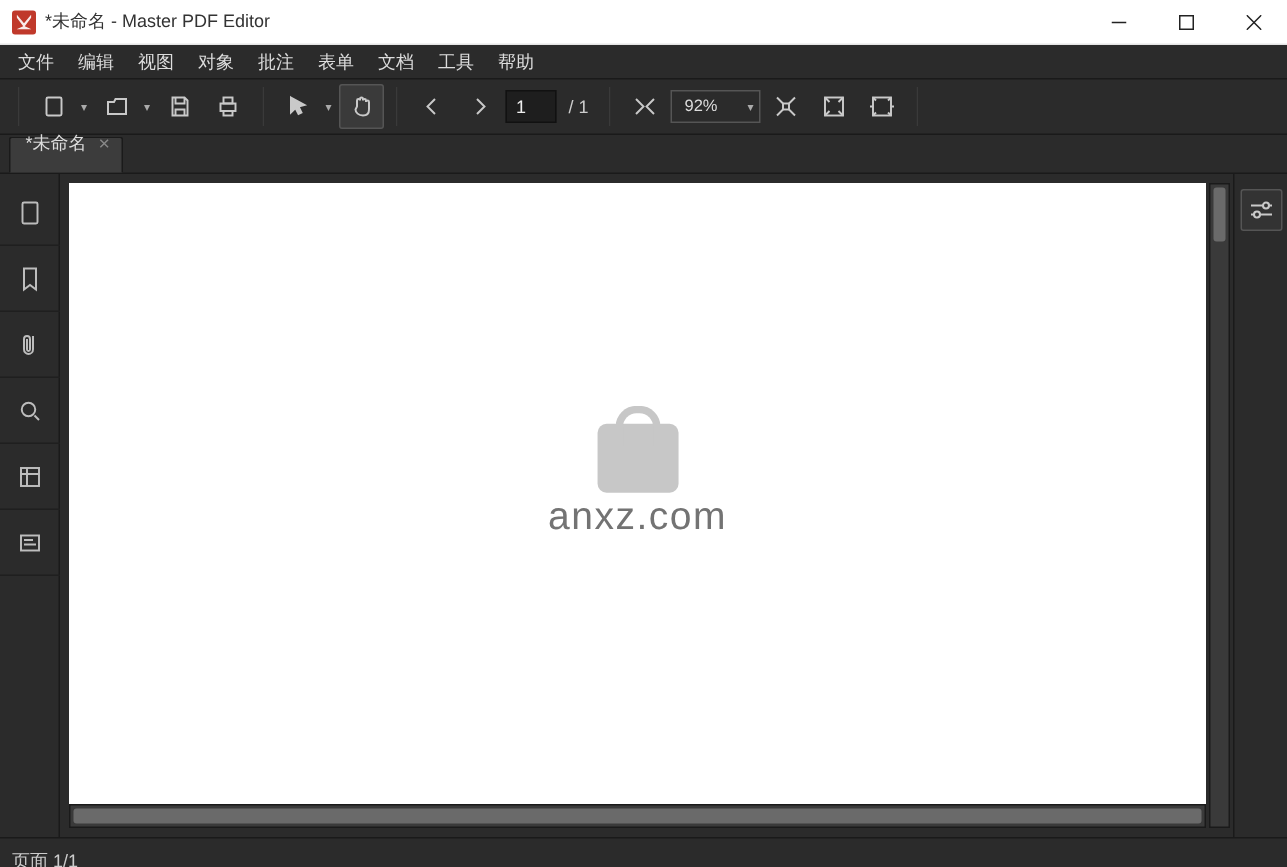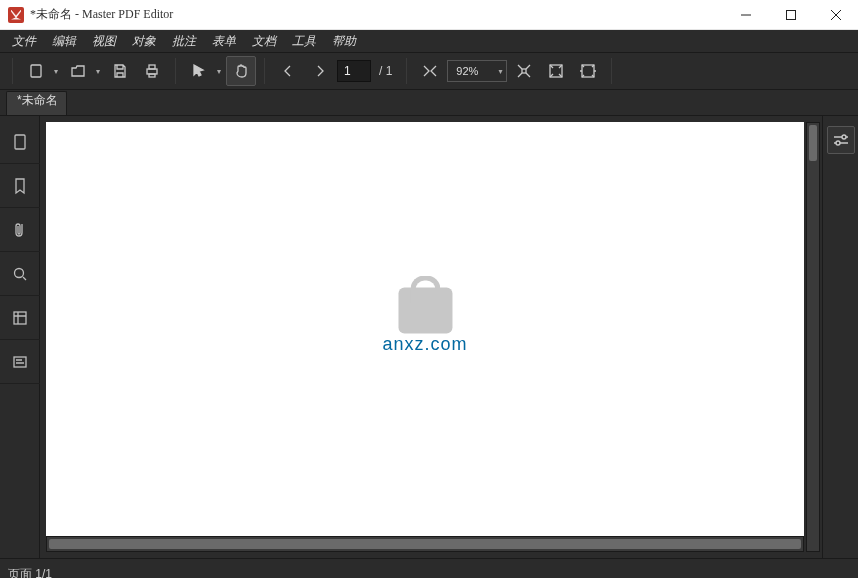--- a/index.html
+++ b/index.html
@@ -1,41 +1,41 @@
 <!DOCTYPE html>
 <html><head>
 <meta charset="utf-8">
 <style>
   * { box-sizing: border-box; margin: 0; padding: 0; user-select: none; }
   html, body { width: 858px; height: 578px; font-family: "Microsoft YaHei", "Segoe UI", sans-serif; background: #fff; overflow: hidden; }
   
   .titlebar { height: 30px; background: #fff; display: flex; align-items: center; border-bottom: 1px solid #e5e5e5; }
   .titlebar .app-icon { width: 16px; height: 16px; margin: 0 6px 0 8px; background: #c0392b; border-radius: 2px; position: relative; }
   .titlebar .app-icon::after { content: ""; position: absolute; inset: 3px; background: #fff; clip-path: polygon(0 0,50% 60%,100% 0,100% 20%,55% 80%,100% 100%,0 100%,45% 80%,0 20%); opacity:.9;}
-  .titlebar .title { font-size: 12px; color: #333; flex: 0 0 auto; font-family: Liberation Serif, serif; }
+  .titlebar .title { font-size: 12px; color: #333; flex: 0 0 auto; }
   .titlebar .spacer { flex: 1; }
   .winbtn { width: 45px; height: 30px; display: flex; align-items: center; justify-content: center; }
   .winbtn svg { stroke: #222; stroke-width: 1; fill: none; }
   
-  .menubar { height: 22px; background: #2b2b2b; display: flex; align-items: stretch; padding: 0 4px; font-style: italic; }
+  .menubar { height: 22px; background: #2b2b2b; display: flex; align-items: stretch; padding: 0 4px; }
   .menubar .mi { color: #ddd; font-size: 12px; padding: 0 8px; display: flex; align-items: center; }
   
   .toolbar { height: 38px; background: #2b2b2b; border-top: 1px solid #1a1a1a; border-bottom: 1px solid #1a1a1a; display: flex; align-items: center; padding: 0 6px; gap: 2px; }
   .tb-btn { width: 30px; height: 30px; display: flex; align-items: center; justify-content: center; border: 1px solid transparent; border-radius: 2px; color: #c9c9c9; }
   .tb-btn.active { background: #3a3a3a; border-color: #555; }
   .tb-btn svg { stroke: #c9c9c9; fill: none; stroke-width: 1.3; }
   .tb-drop { width: 10px; display:flex; align-items:center; justify-content:center; color:#aaa; font-size:8px; margin-left:-2px;}
   .tb-sep { width: 1px; height: 26px; background: #1a1a1a; margin: 0 6px; border-right:1px solid #3a3a3a;}
   .page-input { width: 34px; height: 22px; background: #1e1e1e; border: 1px solid #111; color: #eee; font-size: 12px; text-align: left; padding: 0 6px; }
   .page-total { color: #ccc; font-size: 12px; margin: 0 6px; }
   .zoom-box { height: 22px; background: #2b2b2b; border: 1px solid #555; color: #ddd; font-size: 11px; padding: 0 4px 0 8px; display: flex; align-items: center; gap: 20px; }
   .zoom-box .chev { font-size: 8px; color:#aaa;}
   
   .tabrow { height: 26px; background: #2b2b2b; border-bottom: 1px solid #1a1a1a; display: flex; align-items: flex-end; padding-left: 6px;}
-  .tab { height: 24px; background: #3c3c3c; color: #ddd; font-size: 12px; padding: 0 8px 16px 10px; display: flex; align-items: center; gap: 8px; border:1px solid #1a1a1a; border-bottom:none; border-top-left-radius:2px; border-top-right-radius:2px;flex-direction:column;}
+  .tab { height: 24px; background: #3c3c3c; color: #ddd; font-size: 12px; padding: 0 8px 16px 10px; display: flex; align-items: center; gap: 8px; border:1px solid #1a1a1a; border-bottom:none; border-top-left-radius:2px; border-top-right-radius:2px;}
   .tab .x { color:#888; font-size:13px;}
   
   .body { display:flex; height: calc(578px - 30px - 22px - 38px - 26px - 20px); background:#2b2b2b;}
   .sidebar { width: 40px; background:#2b2b2b; border-right:1px solid #1a1a1a; display:flex; flex-direction:column; padding-top:4px;}
   .sb-btn { width:40px; height:44px; display:flex; align-items:center; justify-content:center; border-bottom:1px solid #1f1f1f;}
   .sb-btn svg { stroke:#bdbdbd; fill:none; stroke-width:1.3;}
   .canvas-wrap { flex:1; position:relative; background:#2b2b2b; display:flex;}
   .page-area { flex:1; margin:6px 0 6px 6px; background:#2b2b2b; position:relative; overflow:hidden;}
   .page { position:absolute; left:0; top:0; right:0; bottom:16px; background:#fff; box-shadow: 2px 2px 6px rgba(0,0,0,.5);}
   .hscroll { position:absolute; left:0; right:0; bottom:0; height:16px; background:#3a3a3a; border:1px solid #1a1a1a; display:flex; align-items:center;}
@@ -46,21 +46,21 @@
   .vscroll .thumb{position:absolute; left:2px; right:2px; top:2px; height:36px; background:#6a6a6a; border-radius:2px;}
   .rightbar { width:36px; background:#2b2b2b; border-left:1px solid #1a1a1a; display:flex; flex-direction:column; align-items:center; padding-top:10px;}
   .rb-btn { width:28px; height:28px; display:flex; align-items:center; justify-content:center; border:1px solid #555; border-radius:2px; background:#333;}
   .rb-btn svg{stroke:#c9c9c9; fill:none; stroke-width:1.4;}
   
   .wm { position:absolute; left:50%; top:48%; transform:translate(-50%,-50%); text-align:center; color:#c7c7c7; pointer-events:none;}
   .wm .bag{ width:54px; height:46px; background:#c7c7c7; margin:0 auto 2px; border-radius:6px; position:relative;}
   .wm .bag::before{content:""; position:absolute; top:-12px; left:12px; right:12px; height:22px; border:5px solid #c7c7c7; border-bottom:none; border-radius:14px 14px 0 0;}
   .wm .cn{font-size:30px; font-weight:600; letter-spacing:2px; display:inline-block; vertical-align:middle;}
   .wm .row1{display:flex; align-items:center; gap:10px; justify-content:center;}
-  .wm .en{font-size:18px; letter-spacing:1px; color:#0369a1; margin-top:-2px;}
+  .wm .en{font-size:26px; letter-spacing:1px; color:#737373; margin-top:-2px;}
   
   .status { height:32px; background:#2b2b2b; border-top:1px solid #1a1a1a; color:#ccc; font-size:12px; display:flex; align-items:center; padding:0 8px;}
 </style>
 </head>
 <body>
 
 <div class="titlebar">
   <div class="app-icon"></div>
   <div class="title">*未命名 - Master PDF Editor</div>
   <div class="spacer"></div>

